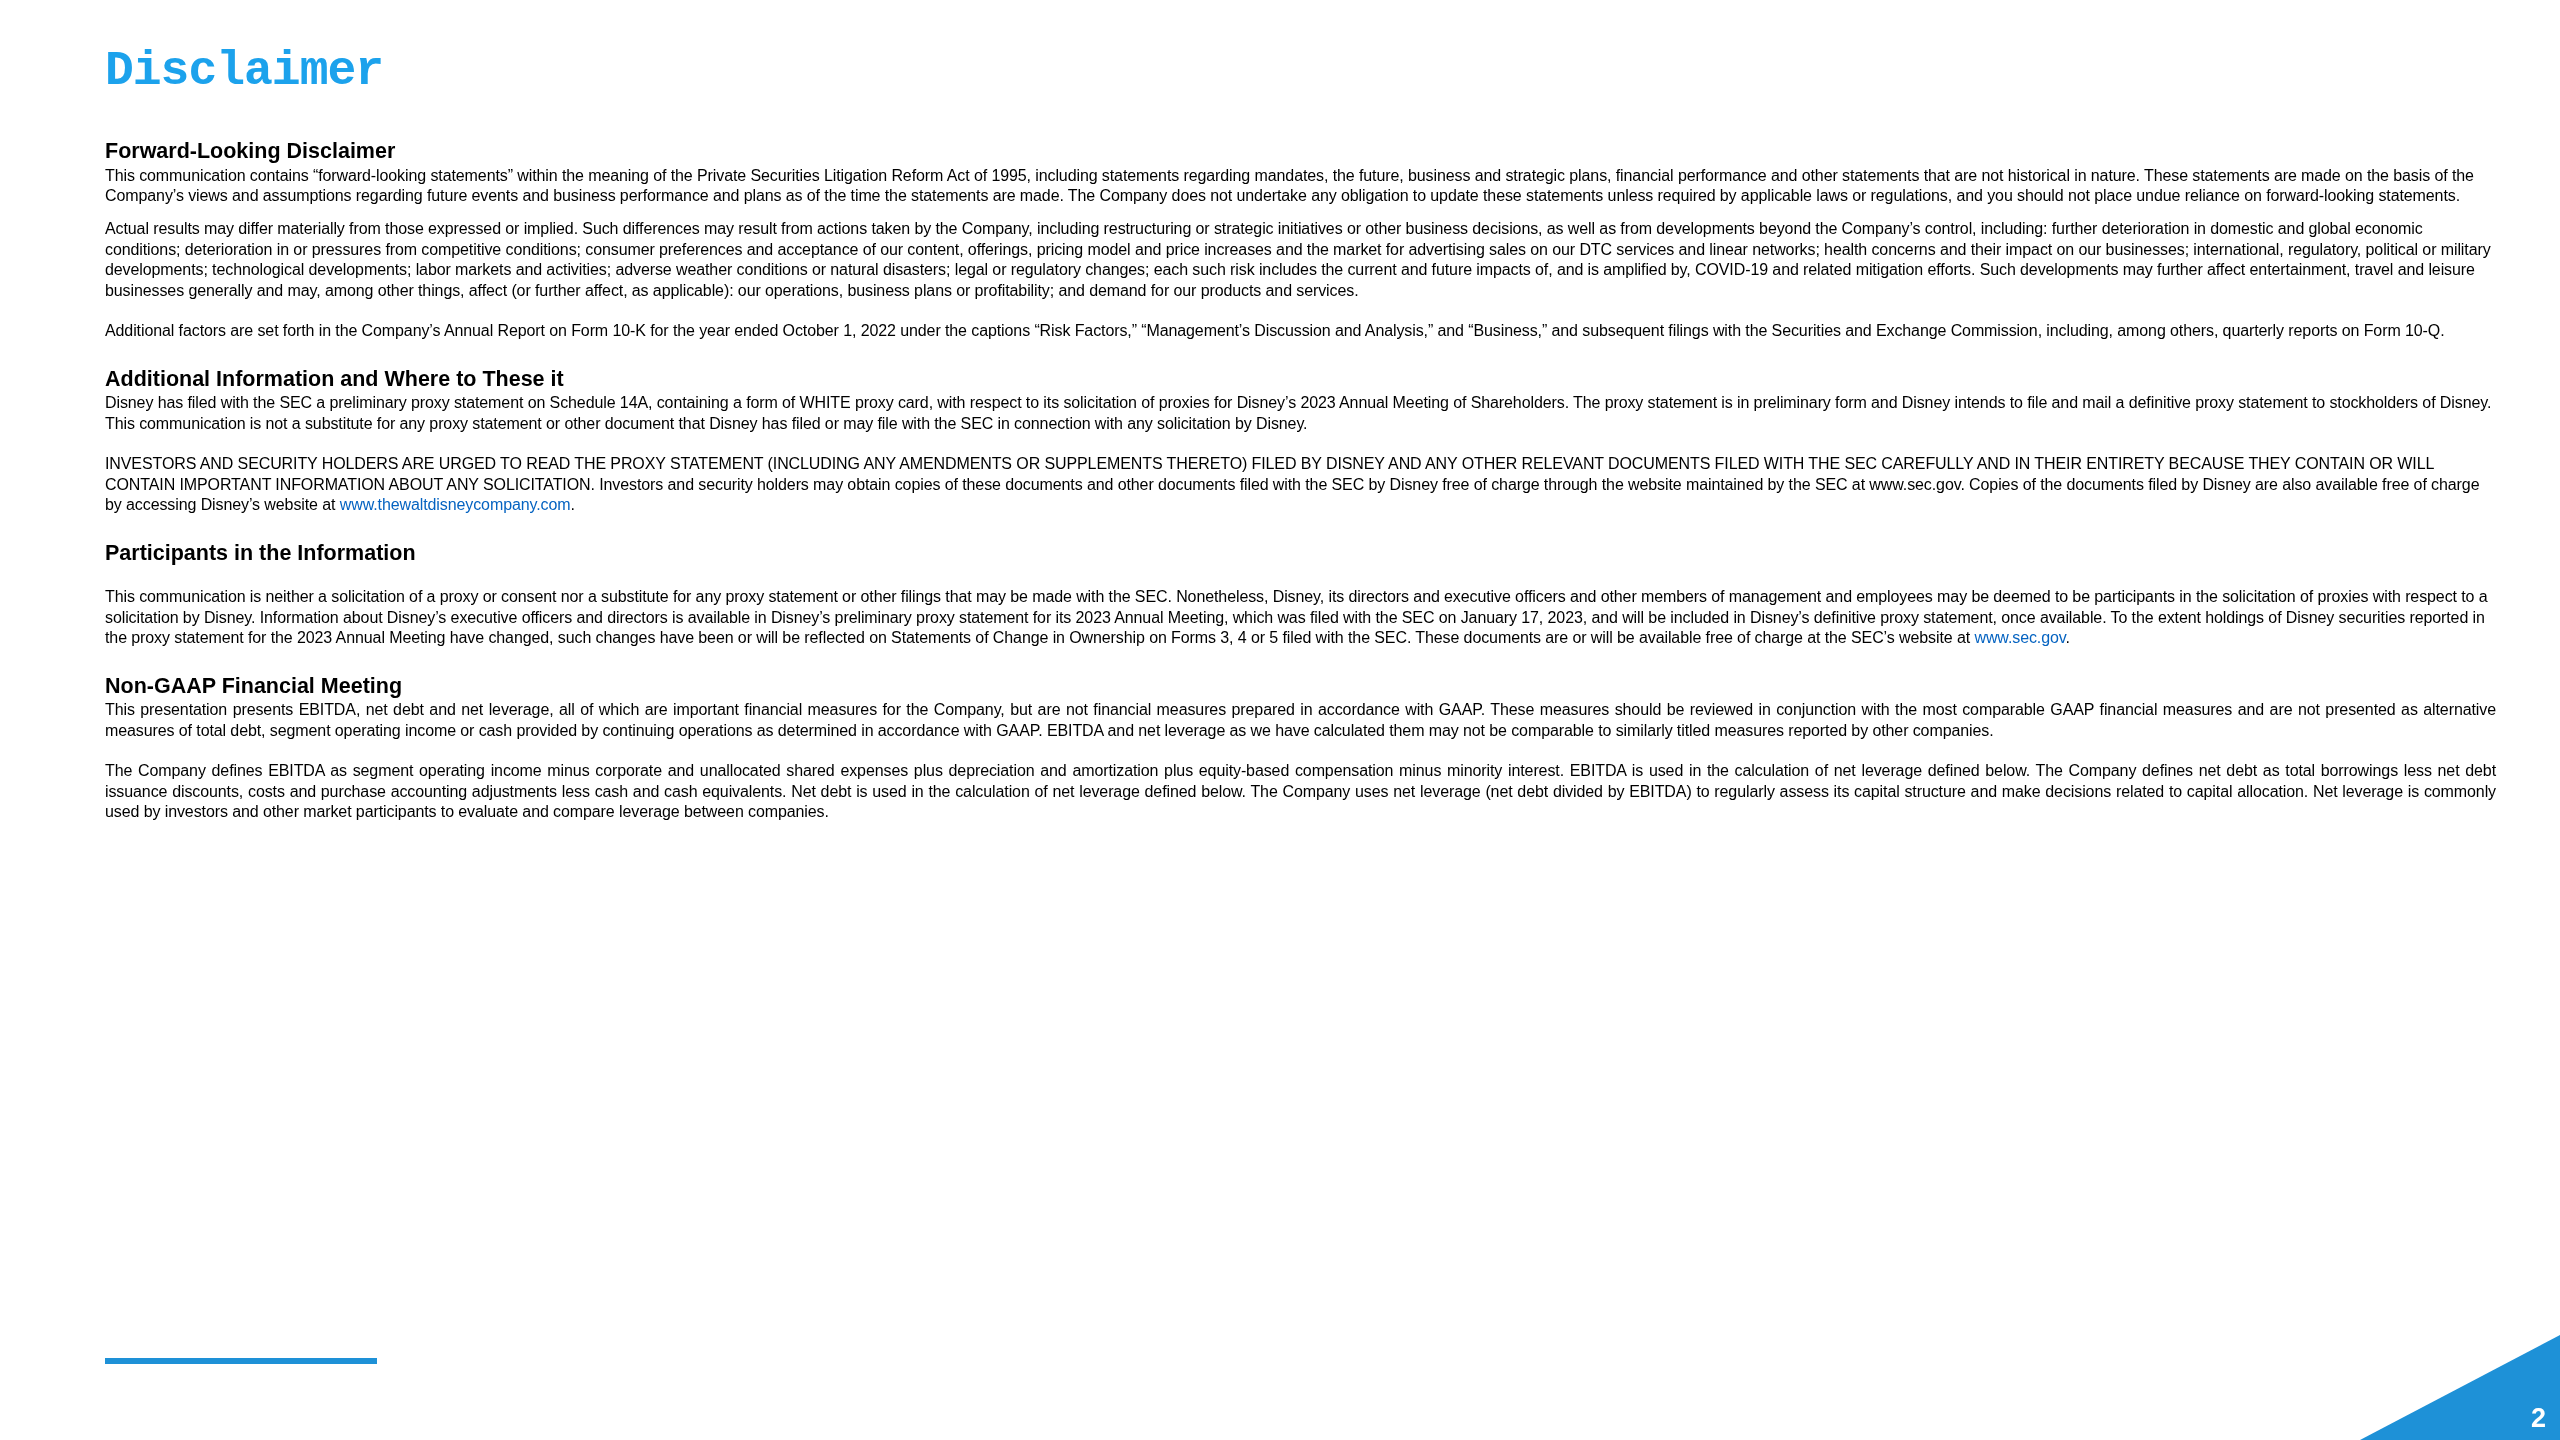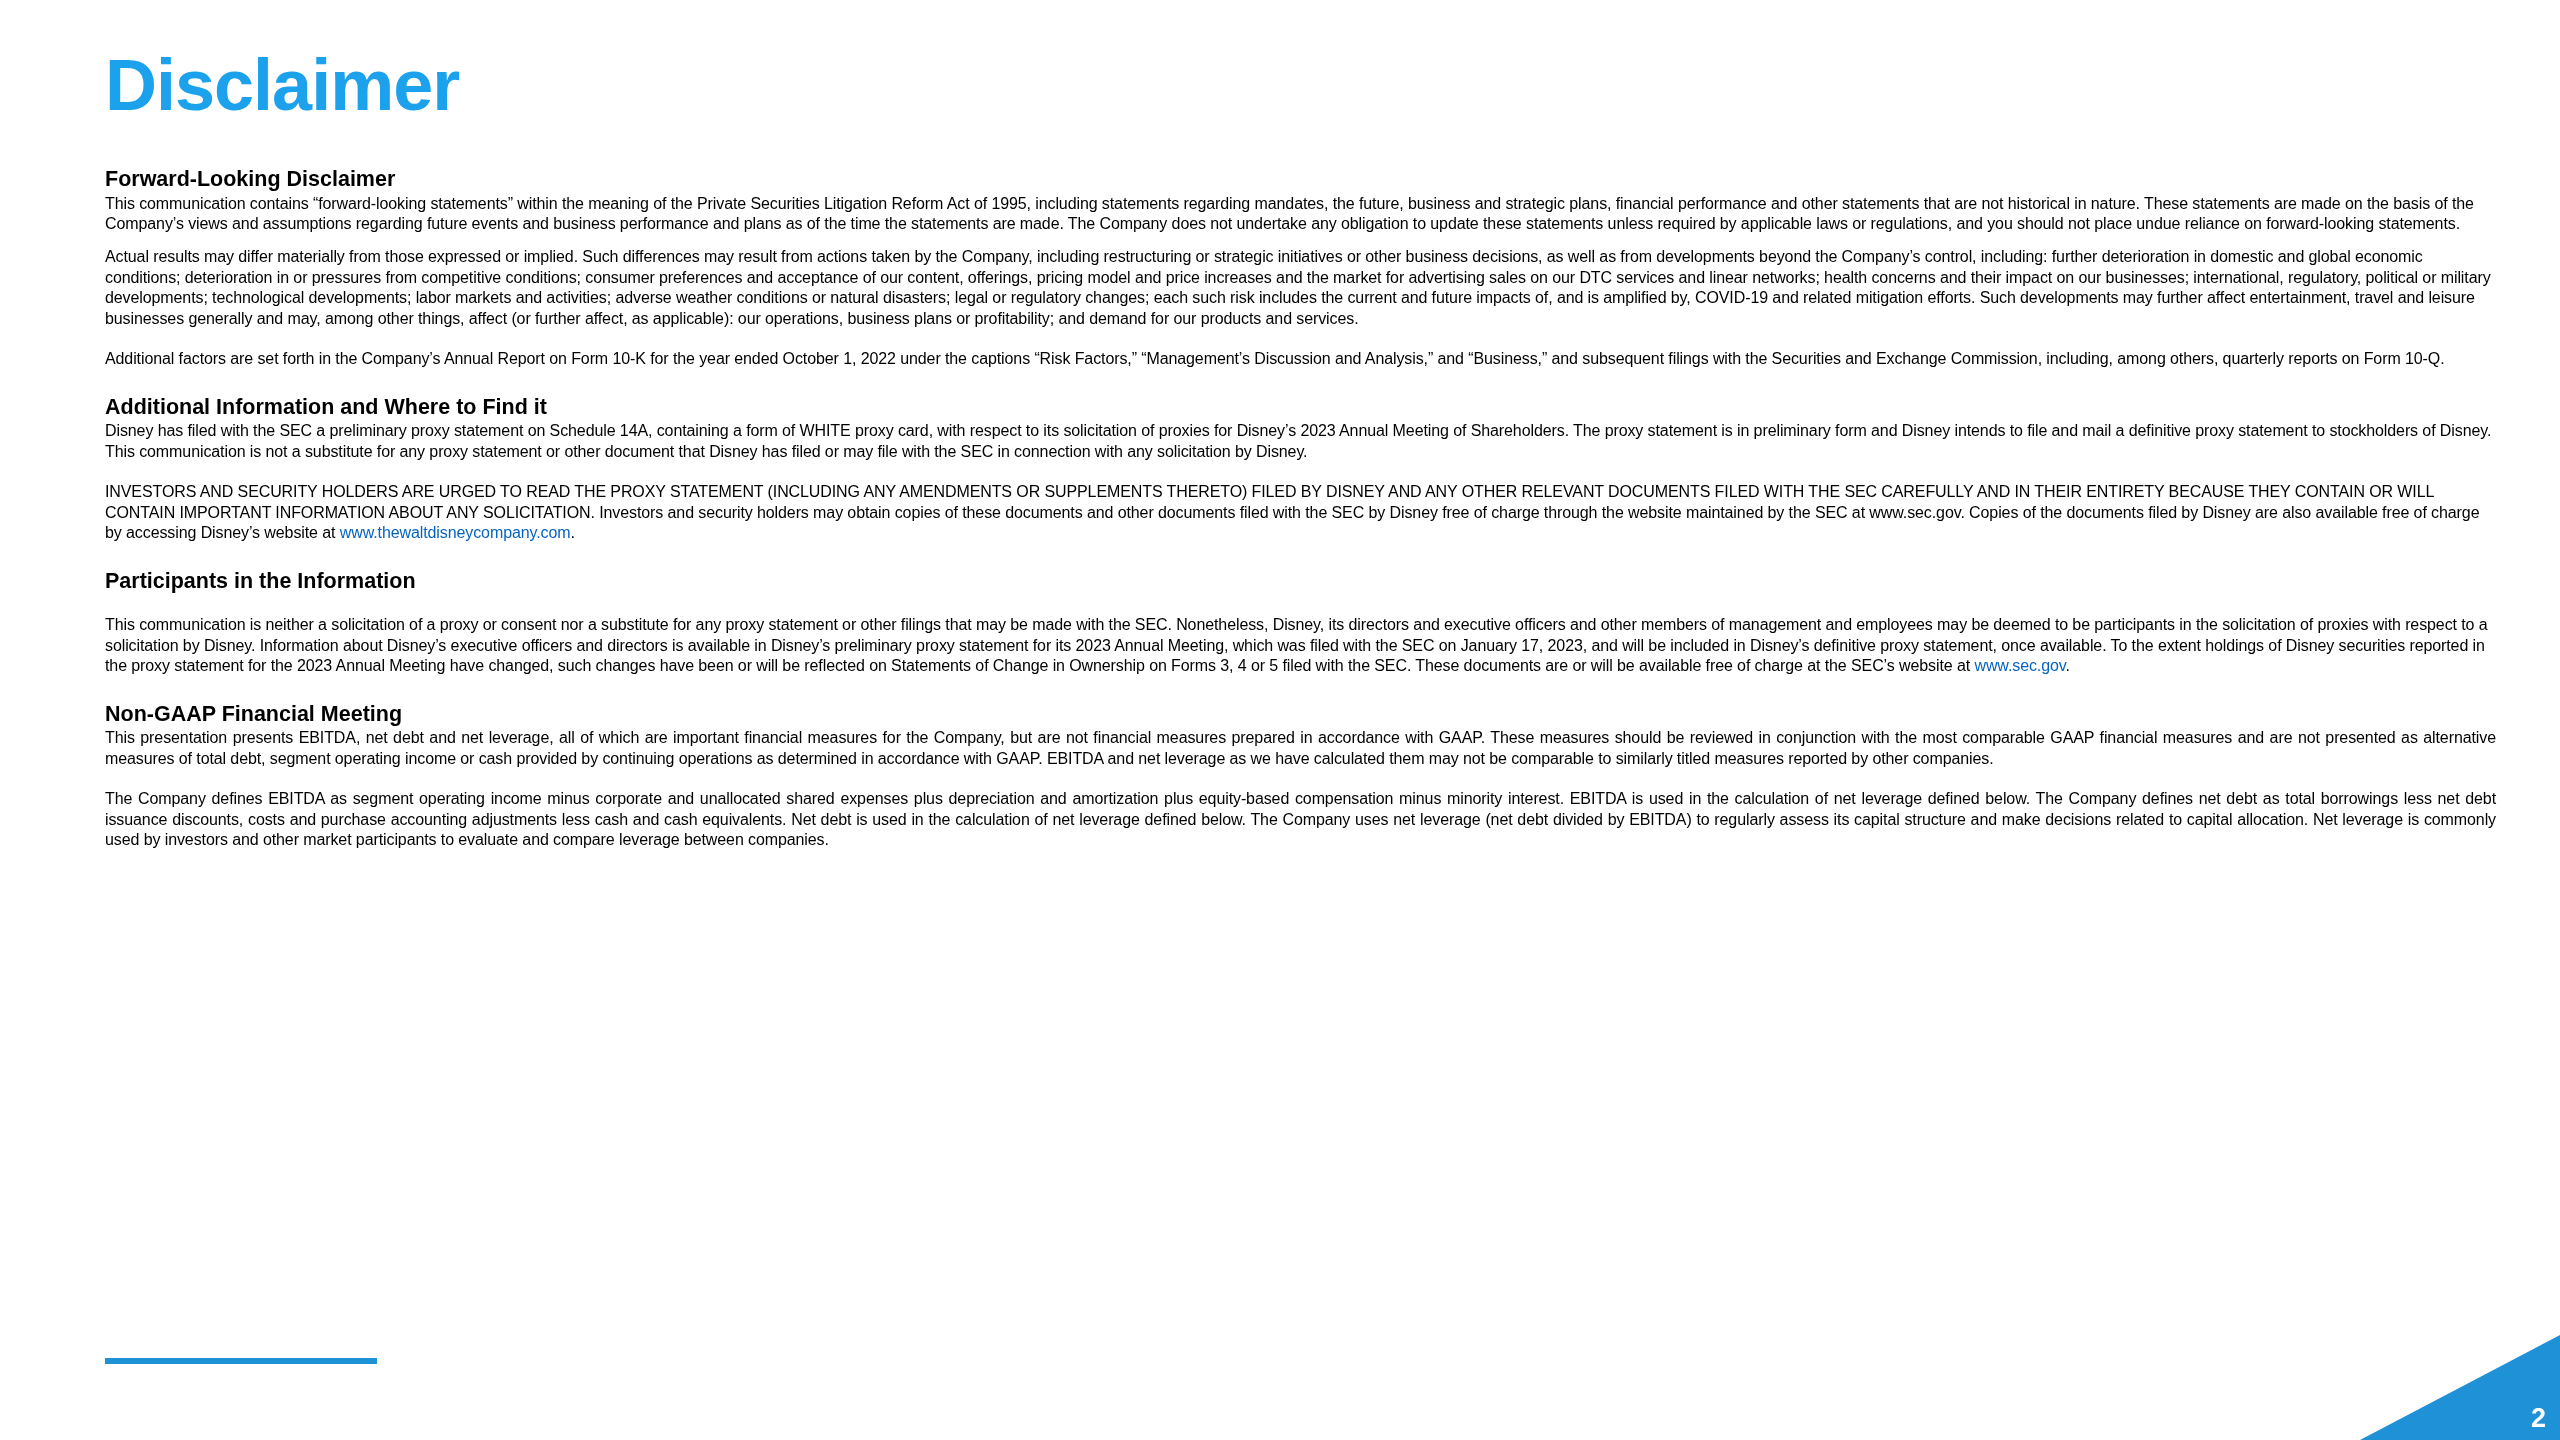--- a/index.html
+++ b/index.html
@@ -12,25 +12,26 @@
     overflow: hidden;
     color: #000000;
     --title-blue: #1ca2ec;
     --accent-blue: #1e91d7;
     --link-blue: #0563c1;
   }
   .slide {
     padding: 44px 64px 0 105px;
   }
   .title {
-    font-size: 72px;
+    font-size: 48px;
     font-weight: 700;
     color: var(--title-blue);
     margin: 0 0 40px 0;
     letter-spacing: -1px;
+    font-family: Liberation Mono, monospace;
   }
   .section { margin-top: 24px; }
   .section:first-of-type { margin-top: 0; }
   .section-heading {
     font-size: 21.5px;
     font-weight: 700;
     line-height: 1.28;
   }
   .para {
     font-size: 16px;
@@ -78,21 +79,21 @@
   <h1 class="title">Disclaimer</h1>
 
   <section class="section">
     <div class="section-heading">Forward-Looking Disclaimer</div>
     <p class="para">This communication contains “forward-looking statements” within the meaning of the Private Securities Litigation Reform Act of 1995, including statements regarding mandates, the future, business and strategic plans, financial performance and other statements that are not historical in nature. These statements are made on the basis of the Company’s views and assumptions regarding future events and business performance and plans as of the time the statements are made. The Company does not undertake any obligation to update these statements unless required by applicable laws or regulations, and you should not place undue reliance on forward-looking statements.</p>
     <p class="para">Actual results may differ materially from those expressed or implied. Such differences may result from actions taken by the Company, including restructuring or strategic initiatives or other business decisions, as well as from developments beyond the Company’s control, including: further deterioration in domestic and global economic conditions; deterioration in or pressures from competitive conditions; consumer preferences and acceptance of our content, offerings, pricing model and price increases and the market for advertising sales on our DTC services and linear networks; health concerns and their impact on our businesses; international, regulatory, political or military developments; technological developments; labor markets and activities; adverse weather conditions or natural disasters; legal or regulatory changes; each such risk includes the current and future impacts of, and is amplified by, COVID-19 and related mitigation efforts. Such developments may further affect entertainment, travel and leisure businesses generally and may, among other things, affect (or further affect, as applicable): our operations, business plans or profitability; and demand for our products and services.</p>
     <p class="para">Additional factors are set forth in the Company’s Annual Report on Form 10-K for the year ended October 1, 2022 under the captions “Risk Factors,” “Management’s Discussion and Analysis,” and “Business,” and subsequent filings with the Securities and Exchange Commission, including, among others, quarterly reports on Form 10-Q.</p>
   </section>
 
   <section class="section">
-    <div class="section-heading">Additional Information and Where to Find it</div>
+    <div class="section-heading">Additional Information and Where to These it</div>
     <p class="para">Disney has filed with the SEC a preliminary proxy statement on Schedule 14A, containing a form of WHITE proxy card, with respect to its solicitation of proxies for Disney’s 2023 Annual Meeting of Shareholders. The proxy statement is in preliminary form and Disney intends to file and mail a definitive proxy statement to stockholders of Disney. This communication is not a substitute for any proxy statement or other document that Disney has filed or may file with the SEC in connection with any solicitation by Disney.</p>
     <p class="para"><span>INVESTORS AND SECURITY HOLDERS ARE URGED TO READ THE PROXY STATEMENT (INCLUDING ANY AMENDMENTS OR SUPPLEMENTS THERETO) FILED BY DISNEY AND ANY OTHER RELEVANT DOCUMENTS FILED WITH THE SEC CAREFULLY AND IN THEIR ENTIRETY BECAUSE THEY CONTAIN OR WILL CONTAIN IMPORTANT INFORMATION ABOUT ANY SOLICITATION. Investors and security holders may obtain copies of these documents and other documents filed with the SEC by Disney free of charge through the website maintained by the SEC at www.sec.gov. Copies of the documents filed by Disney are also available free of charge by accessing Disney’s website at </span><a class="doc-link">www.thewaltdisneycompany.com</a><span>.</span></p>
   </section>
 
   <section class="section">
     <div class="section-heading">Participants in the Information</div>
     <p class="para"><span>This communication is neither a solicitation of a proxy or consent nor a substitute for any proxy statement or other filings that may be made with the SEC.  Nonetheless, Disney, its directors and executive officers and other members of management and employees may be deemed to be participants in the solicitation of proxies with respect to a solicitation by Disney. Information about Disney’s executive officers and directors is available in Disney’s preliminary proxy statement for its 2023 Annual Meeting, which was filed with the SEC on January 17, 2023, and will be included in Disney’s definitive proxy statement, once available. To the extent holdings of Disney securities reported in the proxy statement for the 2023 Annual Meeting have changed, such changes have been or will be reflected on Statements of Change in Ownership on Forms 3, 4 or 5 filed with the SEC. These documents are or will be available free of charge at the SEC’s website at </span><a class="doc-link">www.sec.gov</a><span>.</span></p>
   </section>
 
   <section class="section">

